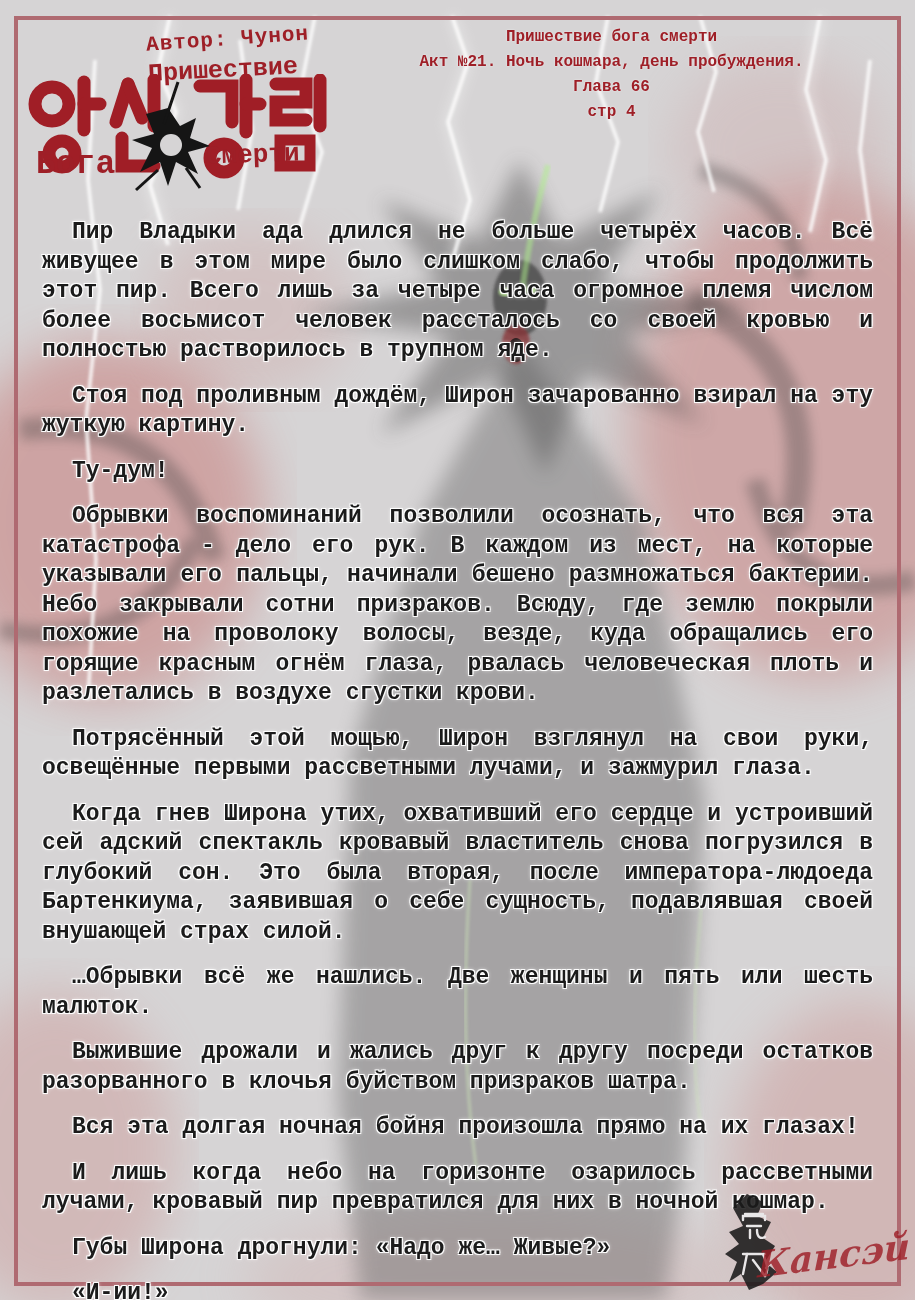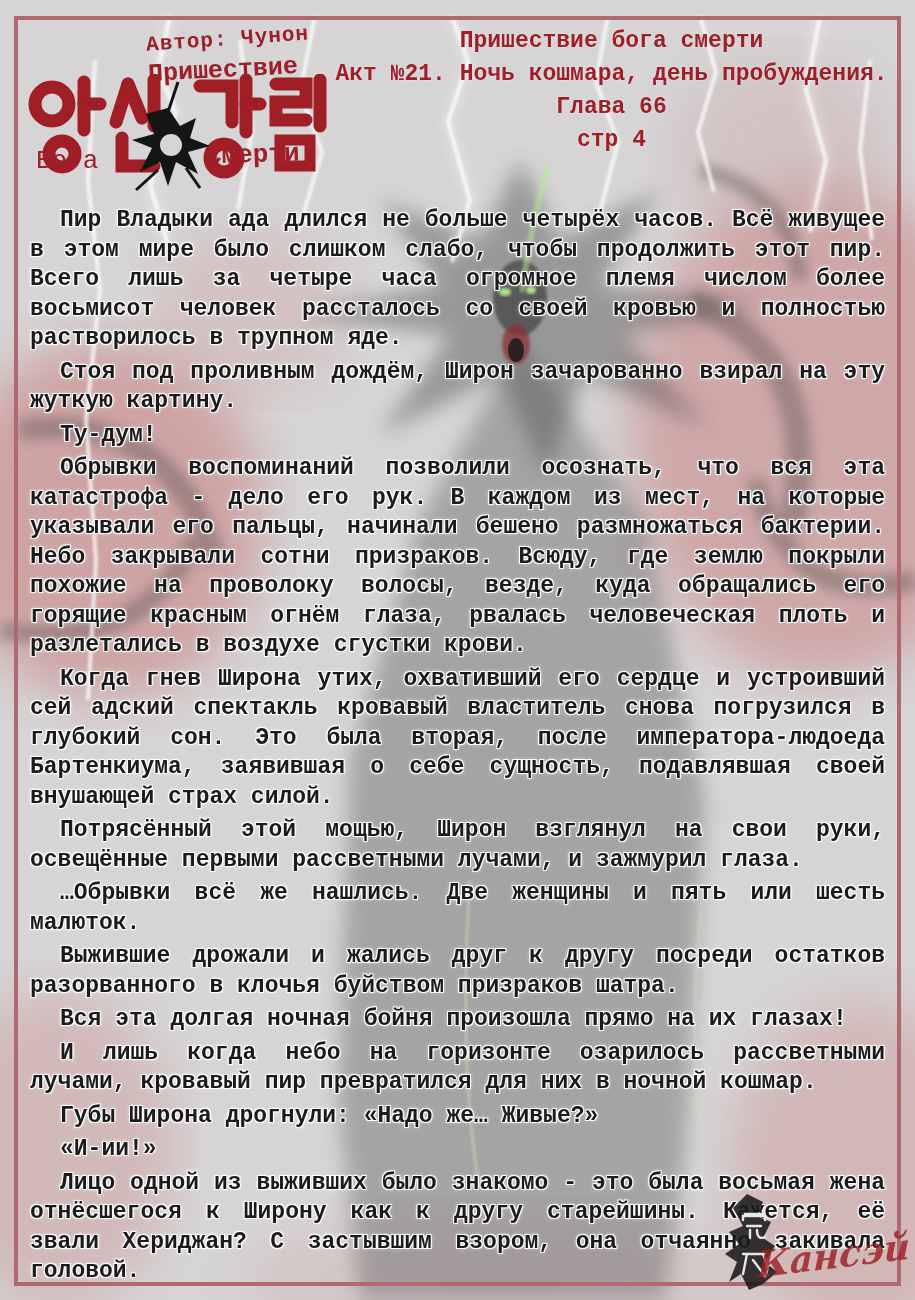--- a/index.html
+++ b/index.html
@@ -32,46 +32,46 @@
     white-space: nowrap; letter-spacing: 1px;
   }
   .logo .title-top {
     position: absolute; left: 120px; top: 36px;
     font-size: 25px; font-weight: bold; transform: rotate(-3deg);
     white-space: nowrap;
   }
   .logo .korean-svg { position: absolute; left: 0; top: 54px; }
   .logo .bottom-left {
     position: absolute; left: 8px; top: 126px;
-    font-size: 26px; font-weight: normal;
+    font-size: 33px; font-weight: bold;
   }
   .logo .bottom-right {
     position: absolute; left: 178px; top: 120px;
     font-size: 26px; font-weight: bold; transform: rotate(-2deg);
   }
 
   .header-right {
     position: absolute; left: 330px; right: 22px; top: 28px;
     z-index: 10; text-align: center;
-    color: #9e1f27; font-weight: bold; font-size: 23px;
+    color: #9e1f27; font-weight: bold; font-size: 16px;
     text-shadow: 0 0 2px rgba(255,255,255,.7);
   }
   .header-right .line { margin: 0 0 7px 0; }
   .header-right .page-num { }
 
   
   .body-text {
     position: absolute; left: 26px; right: 26px; top: 202px;
     z-index: 10;
     color: #1b1b1b;
     font-size: 23px; font-weight: bold; line-height: 29.5px;
     text-align: justify;
   }
   .body-text p {
-    margin: 4px; text-indent: 30px;
+    margin: 16px; text-indent: 30px;
     text-shadow:
       -1px -1px 0 rgba(255,255,255,.95),  1px -1px 0 rgba(255,255,255,.95),
       -1px  1px 0 rgba(255,255,255,.95),  1px  1px 0 rgba(255,255,255,.95),
        0 0 4px rgba(255,255,255,.9);
   }
 
   
   .watermark {
     position: absolute; right: 6px; bottom: 8px; width: 190px; height: 100px;
     z-index: 20;
@@ -204,22 +204,22 @@
     <div class="line">Акт №21. Ночь кошмара, день пробуждения.</div>
     <div class="line">Глава 66</div>
     <div class="line page-num">стр 4</div>
   </div>
 
   <div class="body-text">
     <p>Пир Владыки ада длился не больше четырёх часов. Всё живущее в этом мире было слишком слабо, чтобы продолжить этот пир. Всего лишь за четыре часа огромное племя числом более восьмисот человек рассталось со своей кровью и полностью растворилось в трупном яде.</p>
     <p>Стоя под проливным дождём, Широн зачарованно взирал на эту жуткую картину.</p>
     <p>Ту-дум!</p>
     <p>Обрывки воспоминаний позволили осознать, что вся эта катастрофа - дело его рук. В каждом из мест, на которые указывали его пальцы, начинали бешено размножаться бактерии. Небо закрывали сотни призраков. Всюду, где землю покрыли похожие на проволоку волосы, везде, куда обращались его горящие красным огнём глаза, рвалась человеческая плоть и разлетались в воздухе сгустки крови.</p>
+    <p>Потрясённый этой мощью, Широн взглянул на свои руки, освещённые первыми рассветными лучами, и зажмурил глаза.</p>
     <p>Когда гнев Широна утих, охвативший его сердце и устроивший сей адский спектакль кровавый властитель снова погрузился в глубокий сон. Это была вторая, после императора-людоеда Бартенкиума, заявившая о себе сущность, подавлявшая своей внушающей страх силой.</p>
-    <p>Потрясённый этой мощью, Широн взглянул на свои руки, освещённые первыми рассветными лучами, и зажмурил глаза.</p>
     <p>…Обрывки всё же нашлись. Две женщины и пять или шесть малюток.</p>
     <p>Выжившие дрожали и жались друг к другу посреди остатков разорванного в клочья буйством призраков шатра.</p>
     <p>Вся эта долгая ночная бойня произошла прямо на их глазах!</p>
     <p>И лишь когда небо на горизонте озарилось рассветными лучами, кровавый пир превратился для них в ночной кошмар.</p>
     <p>Губы Широна дрогнули: «Надо же… Живые?»</p>
     <p>«И-ии!»</p>
     <p>Лицо одной из выживших было знакомо - это была восьмая жена отнёсшегося к Широну как к другу старейшины. Кажется, её звали Хериджан? С застывшим взором, она отчаянно закивала головой.</p>
   </div>
 
   <div class="watermark">

